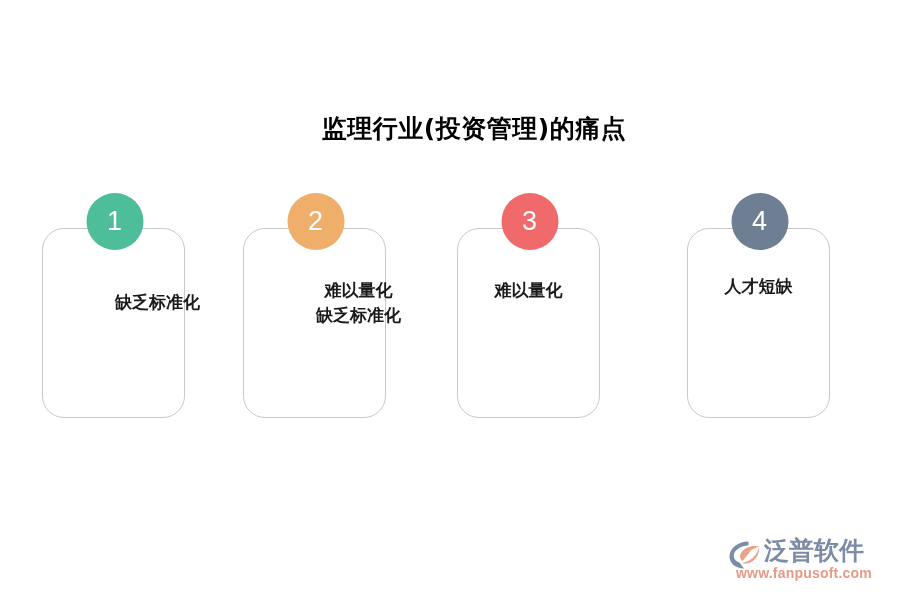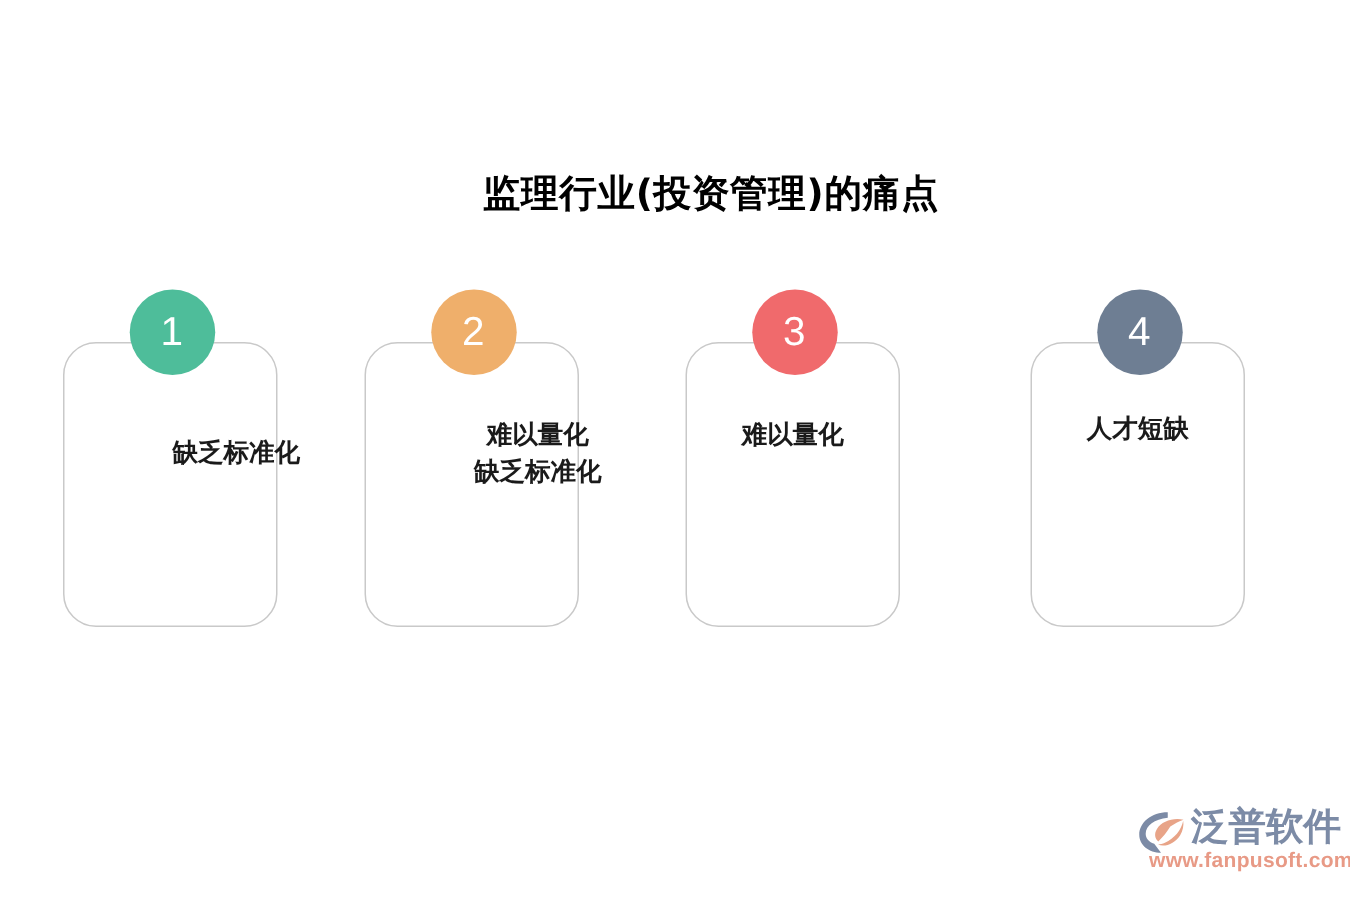--- a/index.html
+++ b/index.html
@@ -94,21 +94,21 @@
     font-weight: bold;
     color: #1a1a1a;
     line-height: 25px;
     z-index: 2;
   }
   .card-label .ln { display: block; }
 
   
   .logo {
     position: absolute;
-    left: 758px;
+    left: 728px;
     top: 536px;
     width: 128px;
     height: 48px;
   }
   .logo-mark {
     position: absolute;
     left: 0;
     top: 4px;
     width: 34px;
     height: 30px;

